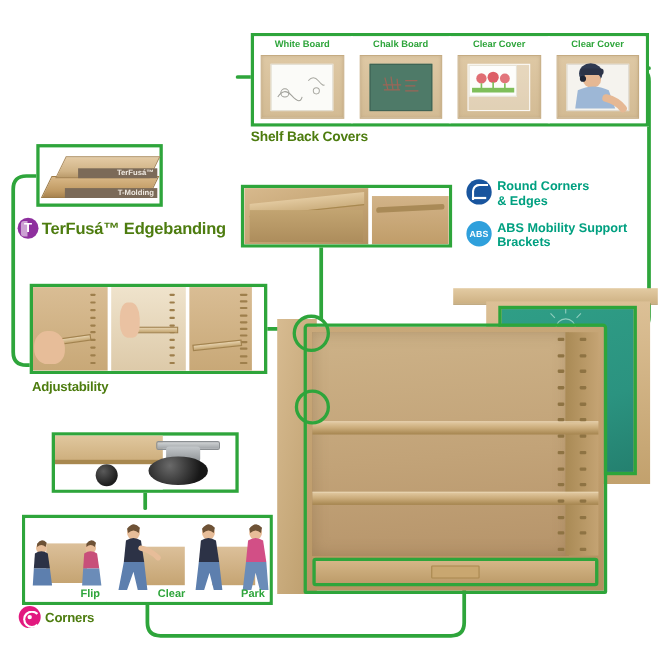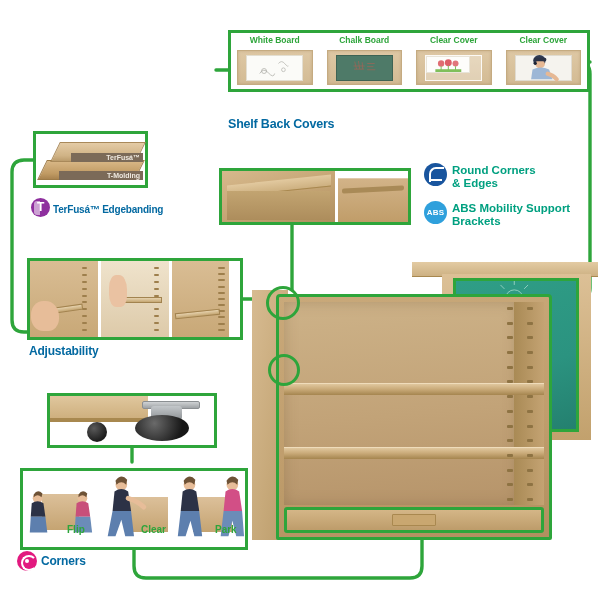--- a/index.html
+++ b/index.html
@@ -47,29 +47,29 @@
   .cell {
     position: relative;
     flex: 1 1 0;
     overflow: hidden;
     background: #ffffff;
   }
 
   
   .caption {
     position: absolute;
-    color: #0369a1;
+    color: #4d7c0f;
     font-weight: bold;
     letter-spacing: -0.2px;
     white-space: nowrap;
     z-index: 4;
   }
 
   
-  #shelf-covers-panel { left: 228px; top: 30px; width: 362px; height: 62px; }
+  #shelf-covers-panel { left: 228px; top: 30px; width: 362px; height: 85px; }
   .sbc-cell { border-right: 2px solid #ffffff; }
   .sbc-cell:last-child { border-right: none; }
   .sbc-title {
     position: absolute;
     top: 2px; left: 0; right: 0;
     text-align: center;
     font-size: 8.5px;
     font-weight: bold;
     color: #2ea53b;
     z-index: 5;
@@ -136,21 +136,21 @@
     text-align: right;
     line-height: 9px;
     padding-right: 3px;
     box-sizing: border-box;
     white-space: nowrap;
     z-index: 6;
   }
   #tf-band-top { top: 19px; width: 72px; }
   #tf-band-bot { top: 37px; width: 84px; }
 
-  #terfusa-caption { left: 31px; top: 198px; font-size: 10px; }
+  #terfusa-caption { left: 16px; top: 198px; font-size: 15px; }
   .logo-tf {
     display: inline-block;
     vertical-align: -4px;
     width: 19px; height: 19px;
     border-radius: 50%;
     background: #8e2f9e;
     position: relative;
     margin-right: 3px;
   }
   .logo-tf::after {
@@ -320,21 +320,22 @@
     left: 8%; bottom: 0; width: 72%; height: 64%;
     border-radius: 50%;
     background: radial-gradient(circle at 36% 32%, #6a6a6a, #171717 72%);
   }
 
   
   #mobility-panel { left: 20px; top: 468px; width: 228px; height: 82px; }
   .mob-cell { position: relative; }
   .mob-label {
     position: absolute;
-    left: 0; right: 0; bottom: 12px;
+    left: 0; right: 0; bottom: 1px;
+    text-align: center;
     color: #2ea53b;
     font-size: 10px;
     font-weight: bold;
     z-index: 6;
     margin-left: 44px;
   }
   .mini-shelf {
     position: absolute;
     background: linear-gradient(180deg,#dcc09a,#c5a472);
     border: 1px solid #a78košice;

